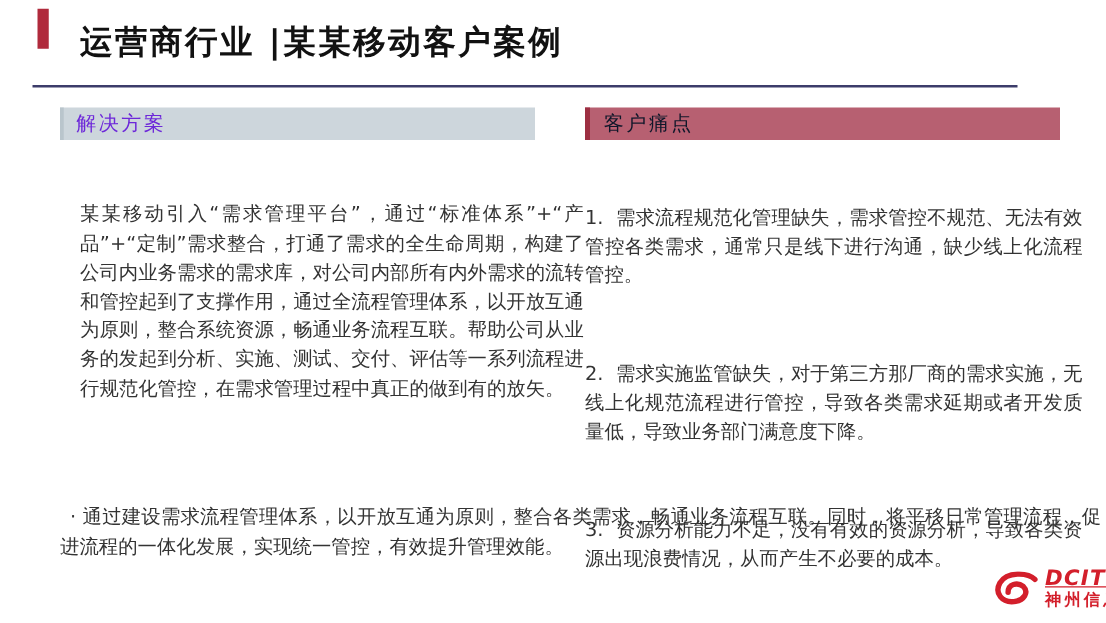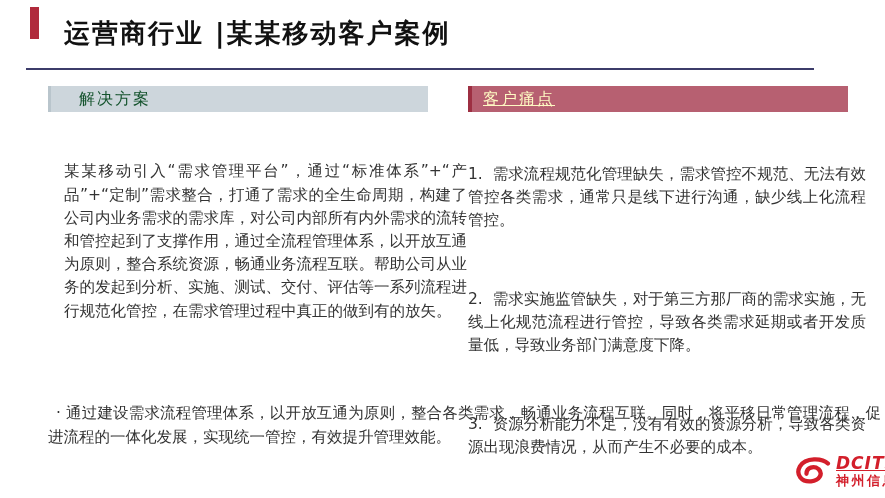--- a/index.html
+++ b/index.html
@@ -7,22 +7,22 @@
   .slide{position:relative;width:885px;height:498px;background:#fff;overflow:hidden;margin-left:20px;}
 
   .accent-bar{position:absolute;left:10px;top:7px;width:9px;height:32px;background:var(--accent_red,#b02a3c);}
 
   .page-title{position:absolute;left:44px;top:16px;margin:0;font-size:26px;font-weight:700;
     color:#111;letter-spacing:2px;white-space:nowrap;}
   .title-rule{position:absolute;left:6px;top:68px;width:788px;height:2px;background:var(--rule_navy,#3c3c6a);}
 
   .sec-header{position:absolute;height:26px;line-height:26px;font-size:16px;letter-spacing:2px;
     box-sizing:border-box;}
-  .sec-header.gray{background:var(--section_gray_bg,#cdd6dc);color:#14532d;border-left:3px solid var(--section_gray_edge,#b9c5cc);padding-left:28px;}
-  .sec-header.red{background:var(--pain_band_bg,#b76071);color:#fef9c3;border-left:4px solid var(--pain_band_edge,#9d2f42);padding-left:11px;text-decoration:underline;}
+  .sec-header.gray{background:var(--section_gray_bg,#cdd6dc);color:#6d28d9;border-left:3px solid var(--section_gray_edge,#b9c5cc);padding-left:10px;}
+  .sec-header.red{background:var(--pain_band_bg,#b76071);color:#0f172a;border-left:4px solid var(--pain_band_edge,#9d2f42);padding-left:11px;}
 
   .hdr-solution{left:28px;top:86px;width:380px;}
   .hdr-pain{left:448px;top:86px;width:380px;}
   .hdr-benefits{left:28px;top:315px;width:443px;}
 
   .body-text{color:var(--text_dark,#333);font-size:15.5px;text-align:justify;white-space:pre-wrap;}
   .solution-body{position:absolute;left:44px;top:114px;width:403px;line-height:23.2px;}
   .pain-body{position:absolute;left:448px;top:117px;width:398px;line-height:23px;}
   .pain-body p{margin:0 0 10px 0;}
   .benefits-body{position:absolute;left:28px;top:355px;width:833px;line-height:23.5px;}

